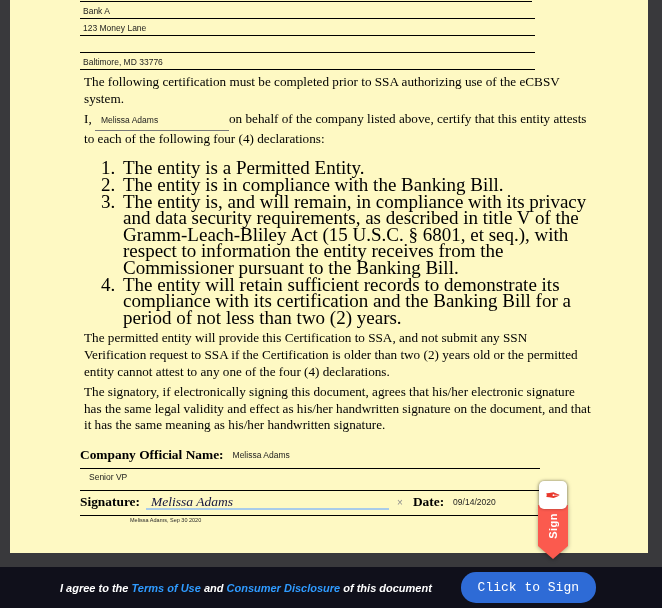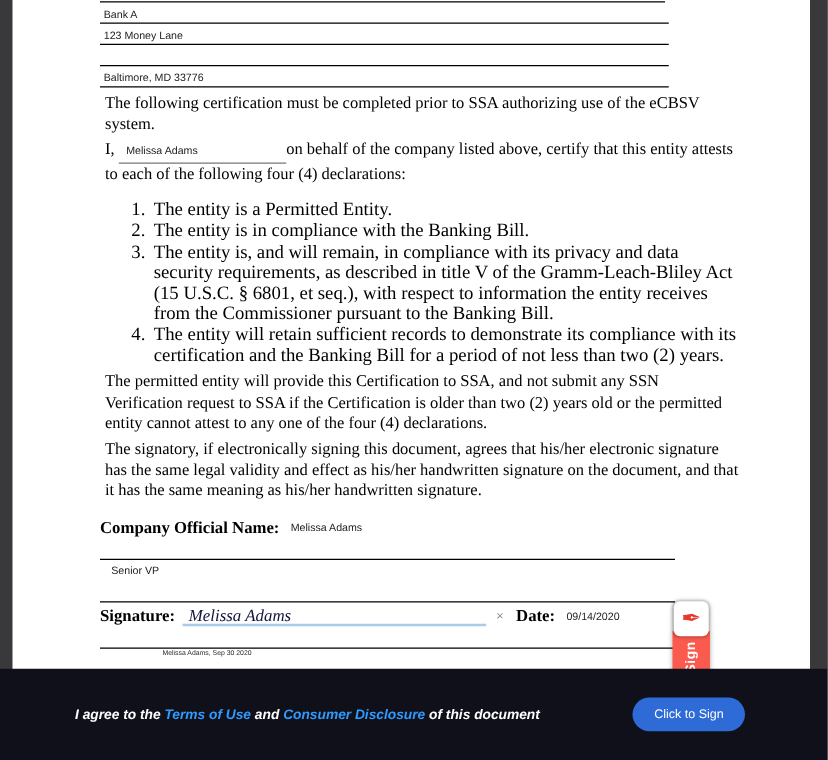--- a/index.html
+++ b/index.html
@@ -1,40 +1,40 @@
 <!DOCTYPE html>
 <html><head>
 <meta charset="utf-8">
 <style>
   html,body{margin:0;padding:0;background:#39393c;}
   .screen{position:relative;width:662px;height:608px;background:#39393c;overflow:hidden;
           font-family:"Liberation Serif",serif;}
-  .page{position:absolute;left:10px;top:0;width:638px;bottom:55px;background:#ffffff;box-sizing:border-box;}
+  .page{position:absolute;left:10px;top:0;width:638px;bottom:55px;background:#fef9c3;box-sizing:border-box;}
   .content{padding:0 50px 0 70px;}
 
   
   .topline{width:452px;border-bottom:1.6px solid #000;height:1px;}
   .ffield{width:452px;border-bottom:1.6px solid #000;font-family:"Liberation Sans",sans-serif;
           font-size:8.5px;color:#1c1c1c;padding:1px 0 2px 3px;min-height:9px;margin-top:3px;}
   .ffield.gap{margin-top:6px;min-height:7px;}
 
   p.body{font-size:13.2px;line-height:16.6px;color:#000;width:508px;margin:4px;}
   .p1{margin-top:17px;}
   .attest{margin-top:23px;}
   .nameblank{display:inline-block;width:128px;border-bottom:1px solid #777;
              font-family:"Liberation Sans",sans-serif;font-size:8.5px;color:#1c1c1c;
              padding:0 0 1px 6px;vertical-align:baseline;}
-  ol.decls{margin:13px 0 0 0;padding-left:40px;width:470px;font-size:15px;line-height:16.6px;color:#000;}
+  ol.decls{margin:13px 0 0 0;padding-left:40px;width:470px;font-size:19px;line-height:16.6px;color:#000;}
   ol.decls li{padding-left:3px;}
   .p2,.p3{margin-top:16px;}
 
   
   .formrows{margin-top:13px;}
   .frow{display:flex;align-items:flex-end;width:460px;border-bottom:1.6px solid #000;
-        padding-bottom:17px;margin-top:3px;}
+        padding-bottom:5px;margin-top:3px;}
   .flabel{font-weight:bold;font-size:13.4px;color:#000;white-space:nowrap;}
   .fvalue{font-family:"Liberation Sans",sans-serif;font-size:8.5px;color:#1c1c1c;
           margin-left:9px;padding-bottom:3px;white-space:nowrap;}
   .sigline{display:flex;align-items:flex-end;width:238px;border-bottom:2px solid #a9cce9;
            margin-left:6px;padding-left:5px;}
   .sigscript{font-style:italic;font-size:13.5px;color:#14143e;line-height:13px;}
   .clearx{color:#8f8f8f;font-family:"Liberation Sans",sans-serif;font-size:10px;
           margin:0 8px 2px 8px;cursor:pointer;}
   .datelabel{font-weight:bold;font-size:13.4px;color:#000;margin-left:2px;white-space:nowrap;}
   .stamp{font-family:"Liberation Sans",sans-serif;font-size:5.5px;color:#2a2a2a;margin:1px 0 0 50px;}
@@ -46,27 +46,27 @@
              justify-content:center;color:#e8372c;font-size:19px;line-height:1;z-index:2;
              box-shadow:0 0 3px rgba(0,0,0,.35);}
   .sign-body{width:30px;height:41px;background:#fb5a4e;margin-top:-4px;display:flex;
              align-items:center;justify-content:center;}
   .sign-text{writing-mode:vertical-rl;transform:rotate(180deg);color:#fff;
              font-family:"Liberation Sans",sans-serif;font-size:11px;font-weight:bold;letter-spacing:.5px;}
   .sign-point{width:0;height:0;border-left:15px solid transparent;border-right:15px solid transparent;
               border-top:13px solid #fb5a4e;}
 
   
-  .footer{position:absolute;left:0;right:0;bottom:0;height:73px;background:#10101b;display:flex;
+  .footer{position:absolute;left:0;right:0;bottom:0;height:41px;background:#10101b;display:flex;
           align-items:center;justify-content:space-between;padding:0 66px 0 60px;box-sizing:border-box;
           font-family:"Liberation Sans",sans-serif;}
   .agree{font-size:11px;font-style:italic;font-weight:bold;color:#ffffff;white-space:nowrap;}
   .link{color:#2f9bff;cursor:pointer;}
-  .sign-btn{background:#2e6bd6;color:#fff;border:none;font-family:Liberation Sans, sans-serif;
-            font-size:10px;padding:8px 17px;border-radius:15px;cursor:pointer;white-space:nowrap;}
+  .sign-btn{background:#2e6bd6;color:#fff;border:none;font-family:Liberation Mono, monospace;
+            font-size:13px;padding:8px 17px;border-radius:15px;cursor:pointer;white-space:nowrap;}
 </style>
 </head>
 <body>
 
 <div class="screen">
 
   <div class="page">
     <div class="content">
 
       <div class="topline"></div>

